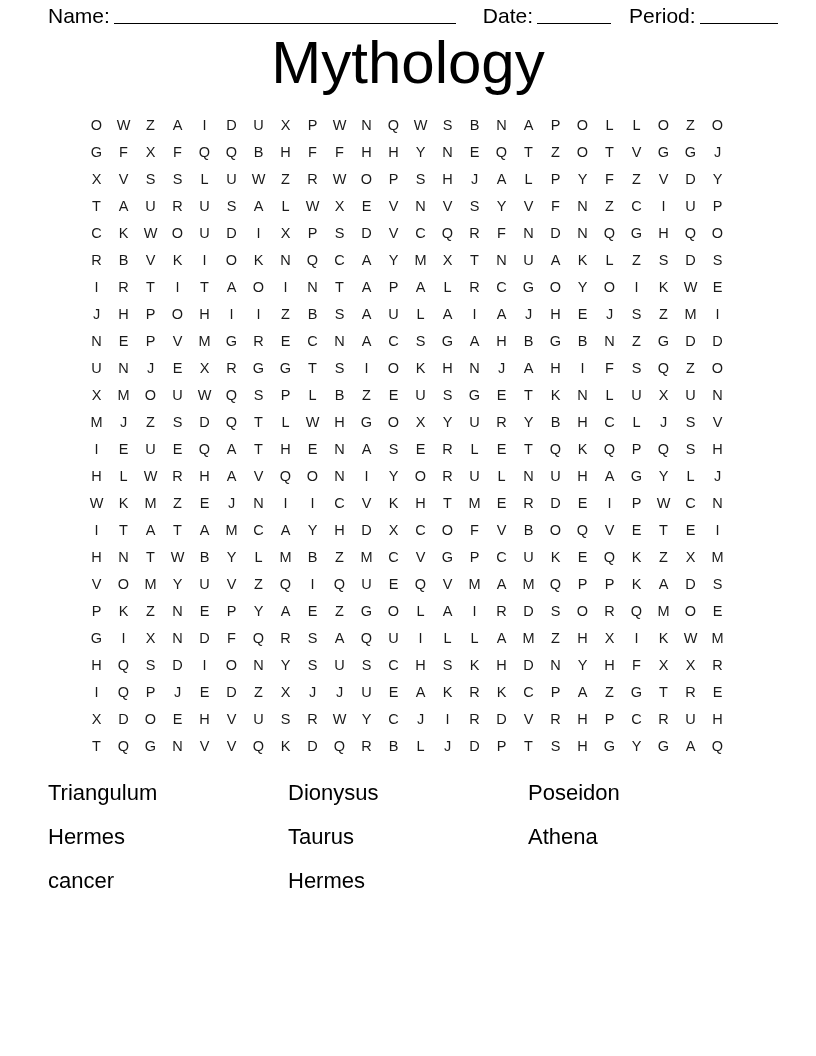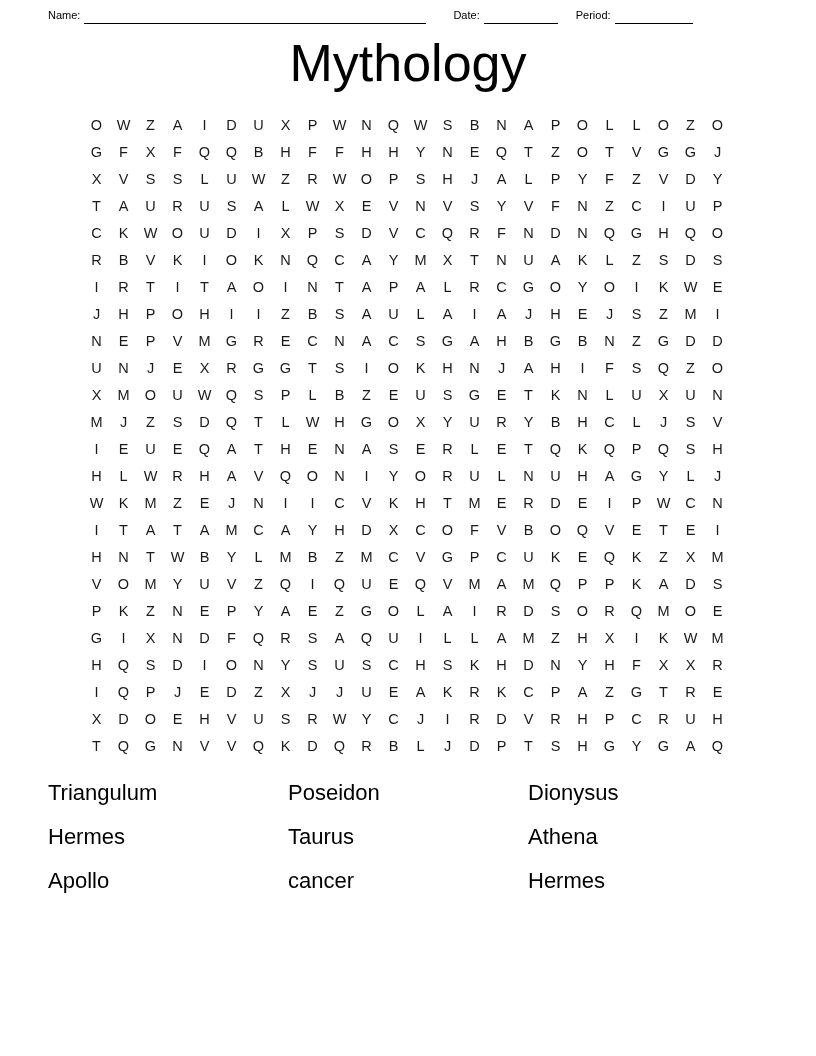--- a/index.html
+++ b/index.html
@@ -27,21 +27,21 @@
     align-items: flex-end;
     font-size: 15.5px;
     line-height: 17px;
     white-space: nowrap;
   }
   .field {
     display: flex;
     align-items: flex-end;
   }
   .field-label {
-    font-size: 11px;
+    font-size: 21px;
     line-height: 17px;
   }
   .field-rule {
     display: inline-block;
     border-bottom: 1px solid #000;
     height: 13px;
     margin-left: 4px;
   }
   .field-name   { margin-left: 48px; }
   .rule-name    { width: 342px; }
@@ -50,21 +50,21 @@
   .field-period { margin-left: 18px; }
   .rule-period  { width: 78px; }
 
   
   .puzzle-title {
     position: absolute;
     top: 34px;
     left: 0;
     width: 816px;
     text-align: center;
-    font-size: 52px;
+    font-size: 60px;
     line-height: 58px;
     font-weight: 400;
     letter-spacing: 0px;
   }
 
   
   .grid {
     position: absolute;
     top: 112px;
     left: 83px;
@@ -750,26 +750,25 @@
       <span class="grid-cell">Y</span>
       <span class="grid-cell">G</span>
       <span class="grid-cell">A</span>
       <span class="grid-cell">Q</span>
     </div>
   </div>
 
 <div class="wordlist" id="word-list">
     <div class="word-row">
       <div class="word-col word-col-1">Triangulum</div>
+      <div class="word-col word-col-3">Dionysus</div>
       <div class="word-col word-col-2">Poseidon</div>
-      <div class="word-col word-col-3">Dionysus</div>
     </div>
     <div class="word-row">
       <div class="word-col word-col-1">Hermes</div>
       <div class="word-col word-col-2">Taurus</div>
       <div class="word-col word-col-3">Athena</div>
     </div>
     <div class="word-row">
-      <div class="word-col word-col-1">Apollo</div>
       <div class="word-col word-col-3">cancer</div>
       <div class="word-col word-col-2">Hermes</div>
     </div>
   </div>
 
 </body></html>

